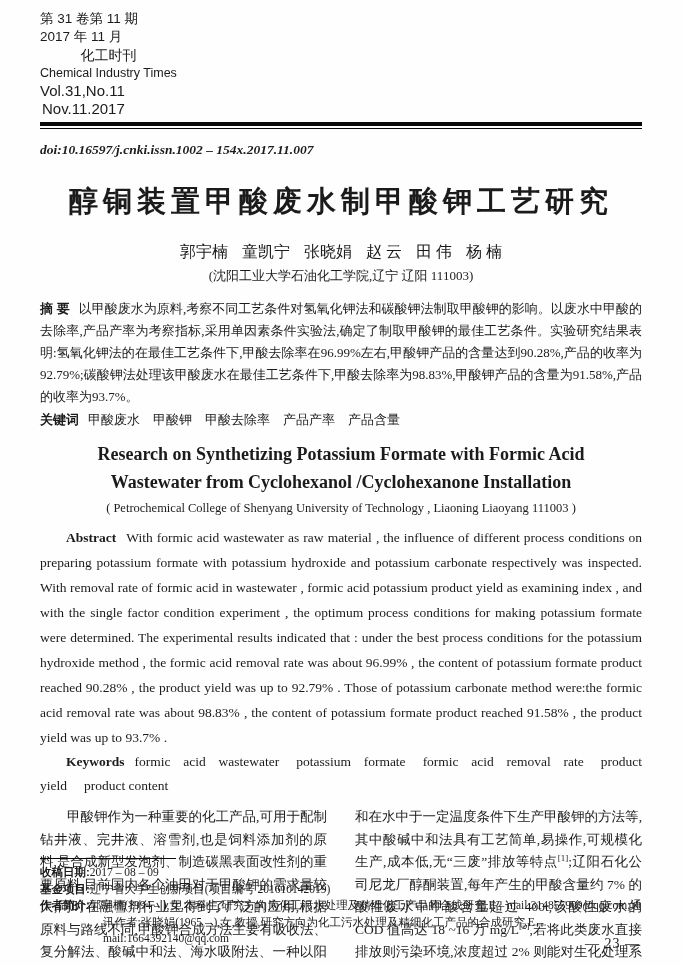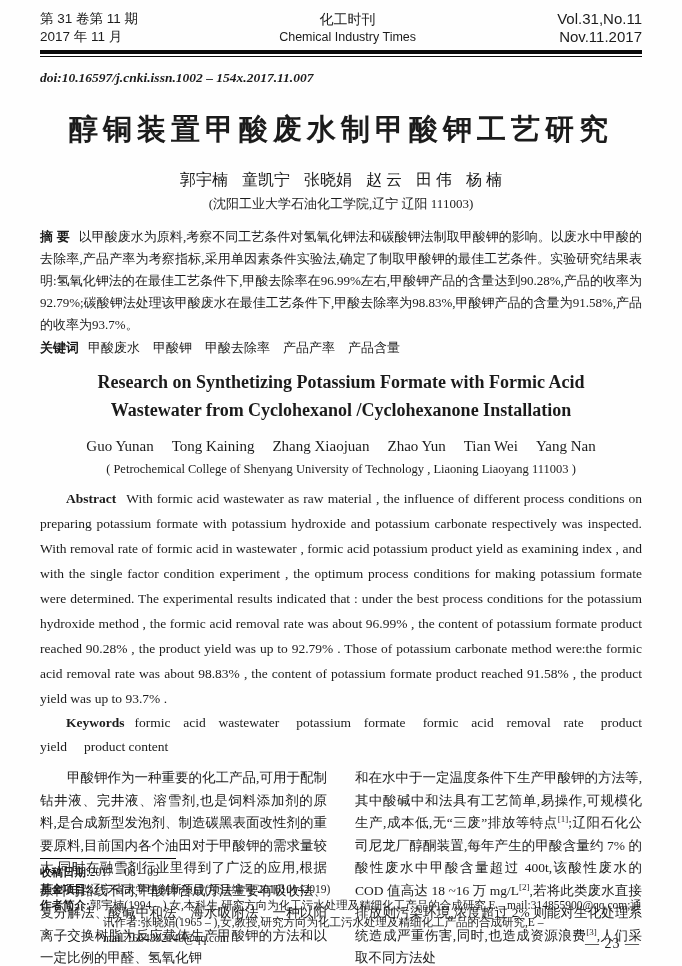--- a/index.html
+++ b/index.html
@@ -3,21 +3,21 @@
 <meta charset="utf-8">
 <style>
   html,body { margin:0; padding:0; background:#ffffff; }
   .page {
     position:relative; width:682px; height:966px; box-sizing:border-box;
     background:#fefefe; color:#1b1b1b; overflow:hidden;
     padding:10px 40px 0 40px;
     font-family:"Liberation Serif", serif;
   }
   
-  .jheader { display:flex; justify-content:space-between; align-items:center; }
+  .jheader { display:flex; justify-content:space-between; align-items:flex-start;flex-direction:column; }
   .jh-left { font-family:"Liberation Sans", sans-serif; font-size:13.5px; line-height:18px; }
   .jh-center { text-align:center; font-family:"Liberation Sans", sans-serif; }
   .jh-center .cn { font-size:14px; line-height:18px; }
   .jh-center .en { font-size:12.5px; line-height:18px; }
   .jh-right { text-align:right; font-family:"Liberation Sans", sans-serif; font-size:15px; line-height:18px; }
   .rule-thick { height:4px; background:#0a0a0a; margin-top:4px; }
   .rule-thin  { height:1px; background:#0a0a0a; margin-top:2px; }
   
   .doi { margin-top:13px; font-weight:bold; font-size:13.5px; font-family:"Liberation Serif", serif;font-style:italic; }
   
@@ -89,23 +89,20 @@
     <span class="label-cn">摘 要</span><span>以甲酸废水为原料,考察不同工艺条件对氢氧化钾法和碳酸钾法制取甲酸钾的影响。以废水中甲酸的去除率,产品产率为考察指标,采用单因素条件实验法,确定了制取甲酸钾的最佳工艺条件。实验研究结果表明:氢氧化钾法的在最佳工艺条件下,甲酸去除率在96.99%左右,甲酸钾产品的含量达到90.28%,产品的收率为92.79%;碳酸钾法处理该甲酸废水在最佳工艺条件下,甲酸去除率为98.83%,甲酸钾产品的含量为91.58%,产品的收率为93.7%。</span>
   </div>
   <div class="keywords-cn">
     <span class="label-cn">关键词</span><span class="term">甲酸废水</span><span class="term">甲酸钾</span><span class="term">甲酸去除率</span><span class="term">产品产率</span><span class="term">产品含量</span>
   </div>
 
   <div class="title-en">
     <div>Research on Synthetizing Potassium Formate with Formic Acid</div>
     <div>Wastewater from Cyclohexanol /Cyclohexanone Installation</div>
   </div>
-  <div class="authors-en">
-    <span>Guo Yunan</span><span>Tong Kaining</span><span>Zhang Xiaojuan</span><span>Zhao Yun</span><span>Tian Wei</span><span>Yang Nan</span>
-  </div>
   <div class="affil-en">( Petrochemical College of Shenyang University of Technology , Liaoning Liaoyang 111003 )</div>
 
   <div class="abstract-en">
     <span class="label-en">Abstract</span><span>With formic acid wastewater as raw material , the influence of different process conditions on preparing potassium formate with potassium hydroxide and potassium carbonate respectively was inspected. With removal rate of formic acid in wastewater , formic acid potassium product yield as examining index , and with the single factor condition experiment , the optimum process conditions for making potassium formate were determined. The experimental results indicated that : under the best process conditions for the potassium hydroxide method , the formic acid removal rate was about 96.99% , the content of potassium formate product reached 90.28% , the product yield was up to 92.79% . Those of potassium carbonate method were:the formic acid removal rate was about 98.83% , the content of potassium formate product reached 91.58% , the product yield was up to 93.7% .</span>
   </div>
   <div class="keywords-en">
     <span class="label-en">Keywords</span><span class="term">formic acid wastewater</span><span class="term">potassium formate</span><span class="term">formic acid removal rate</span><span class="term">product yield</span><span class="term">product content</span>
   </div>
 
   <div class="columns">

